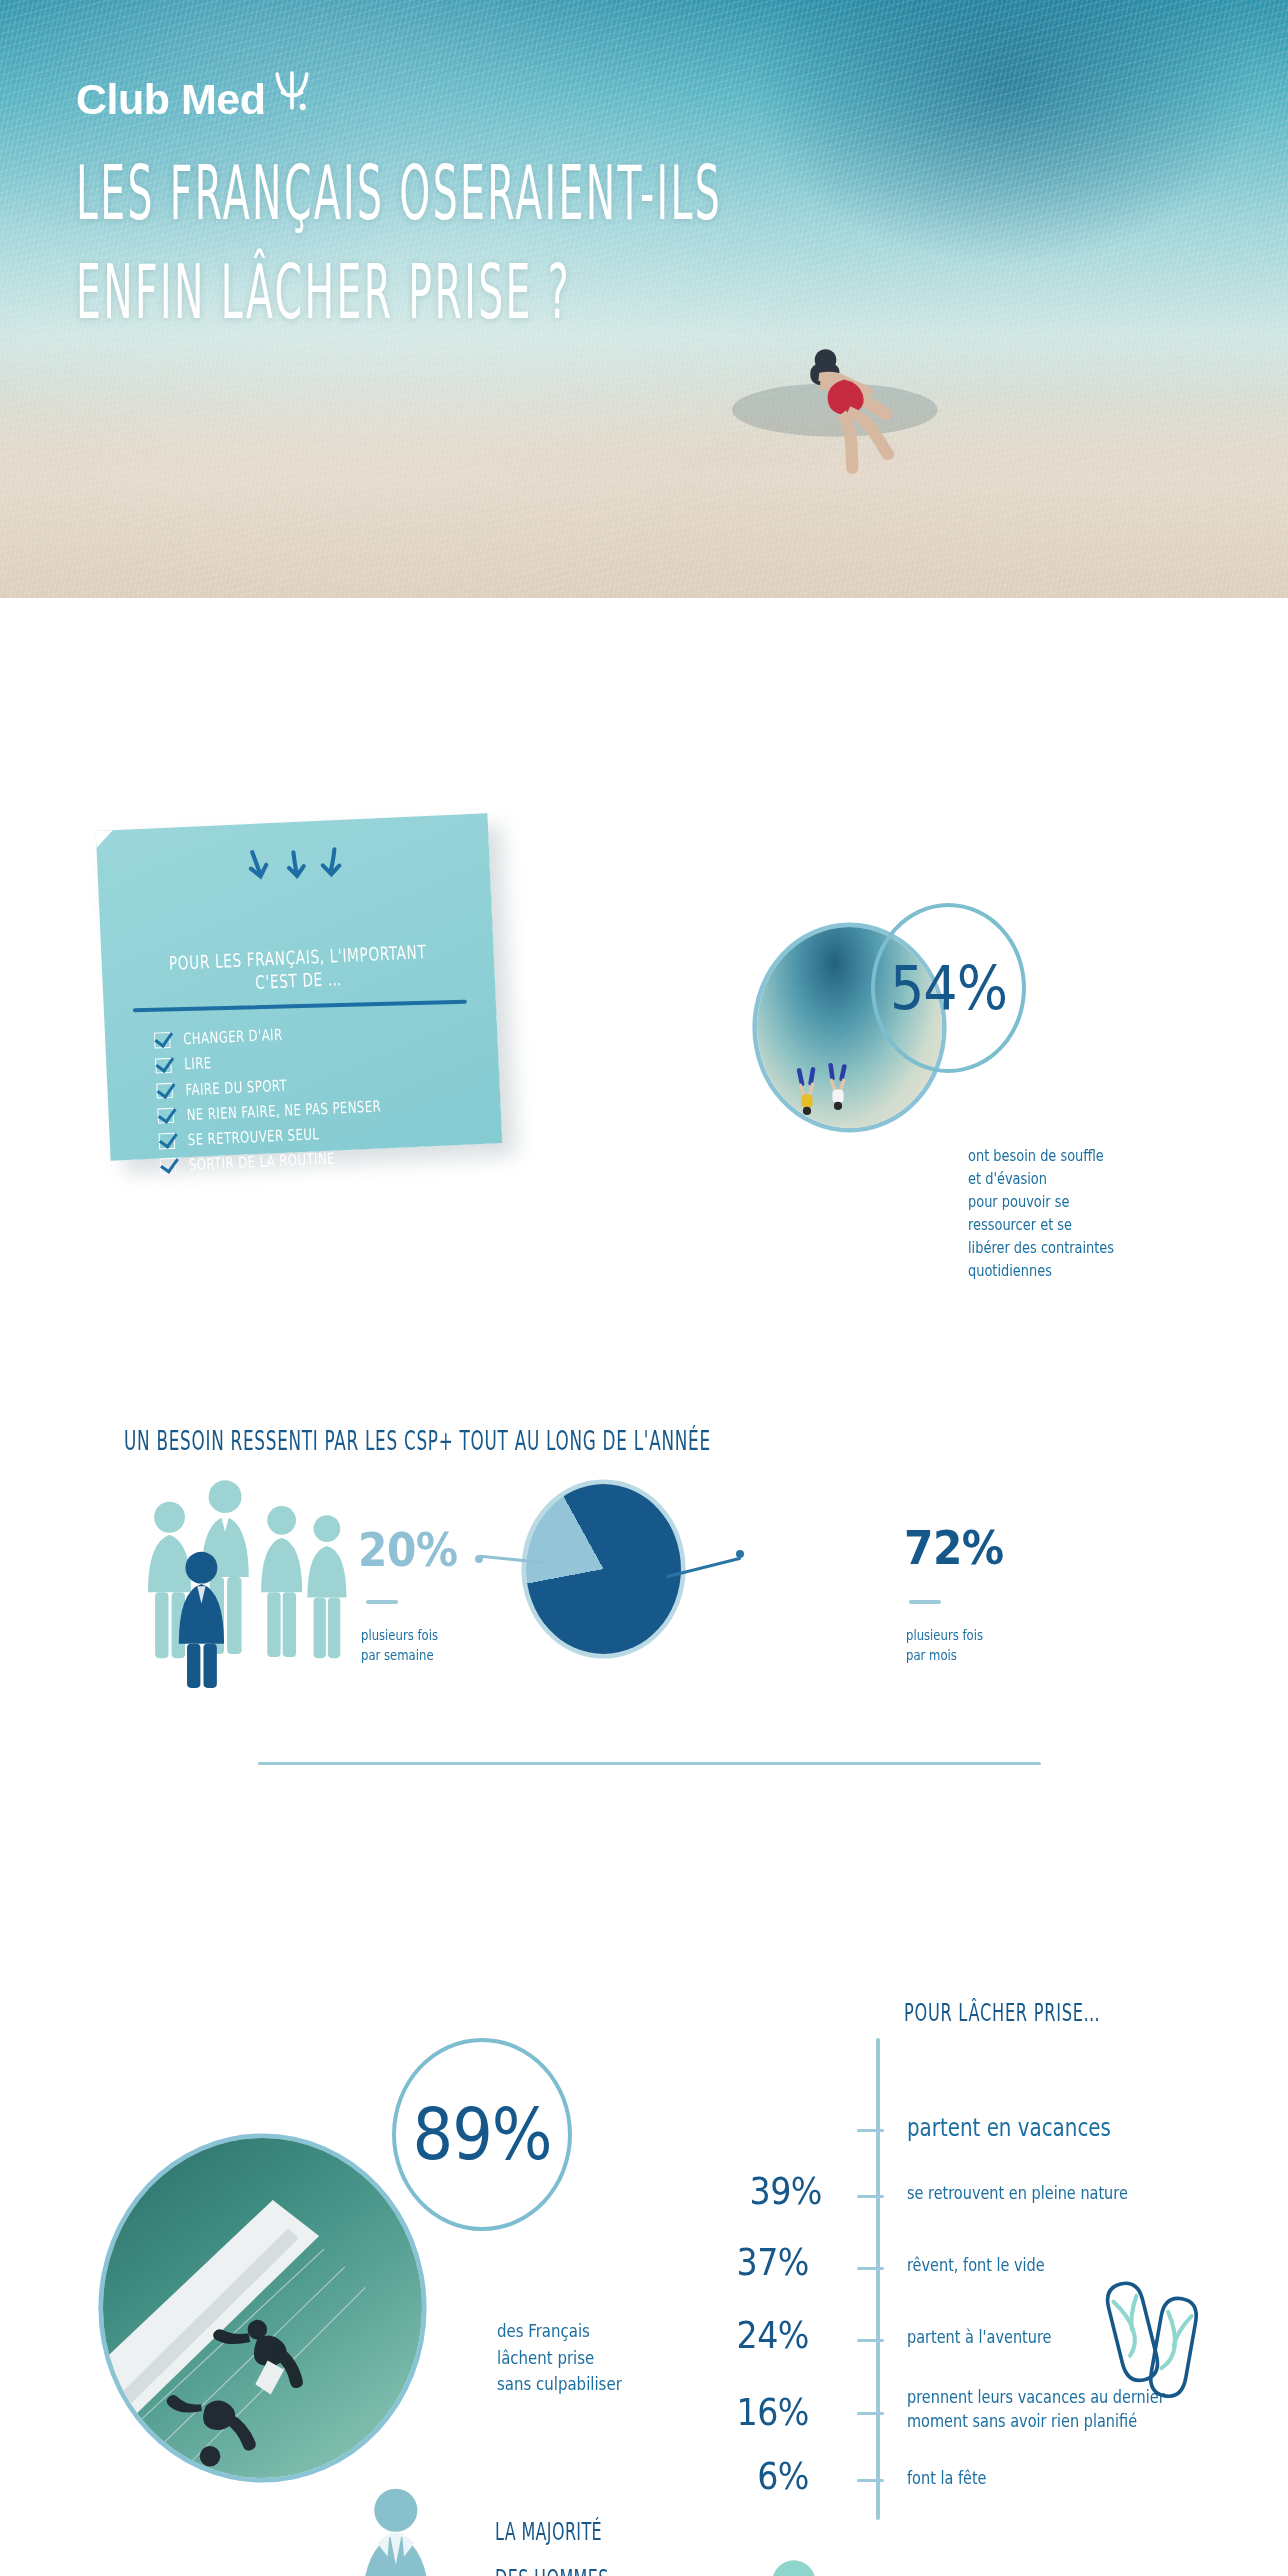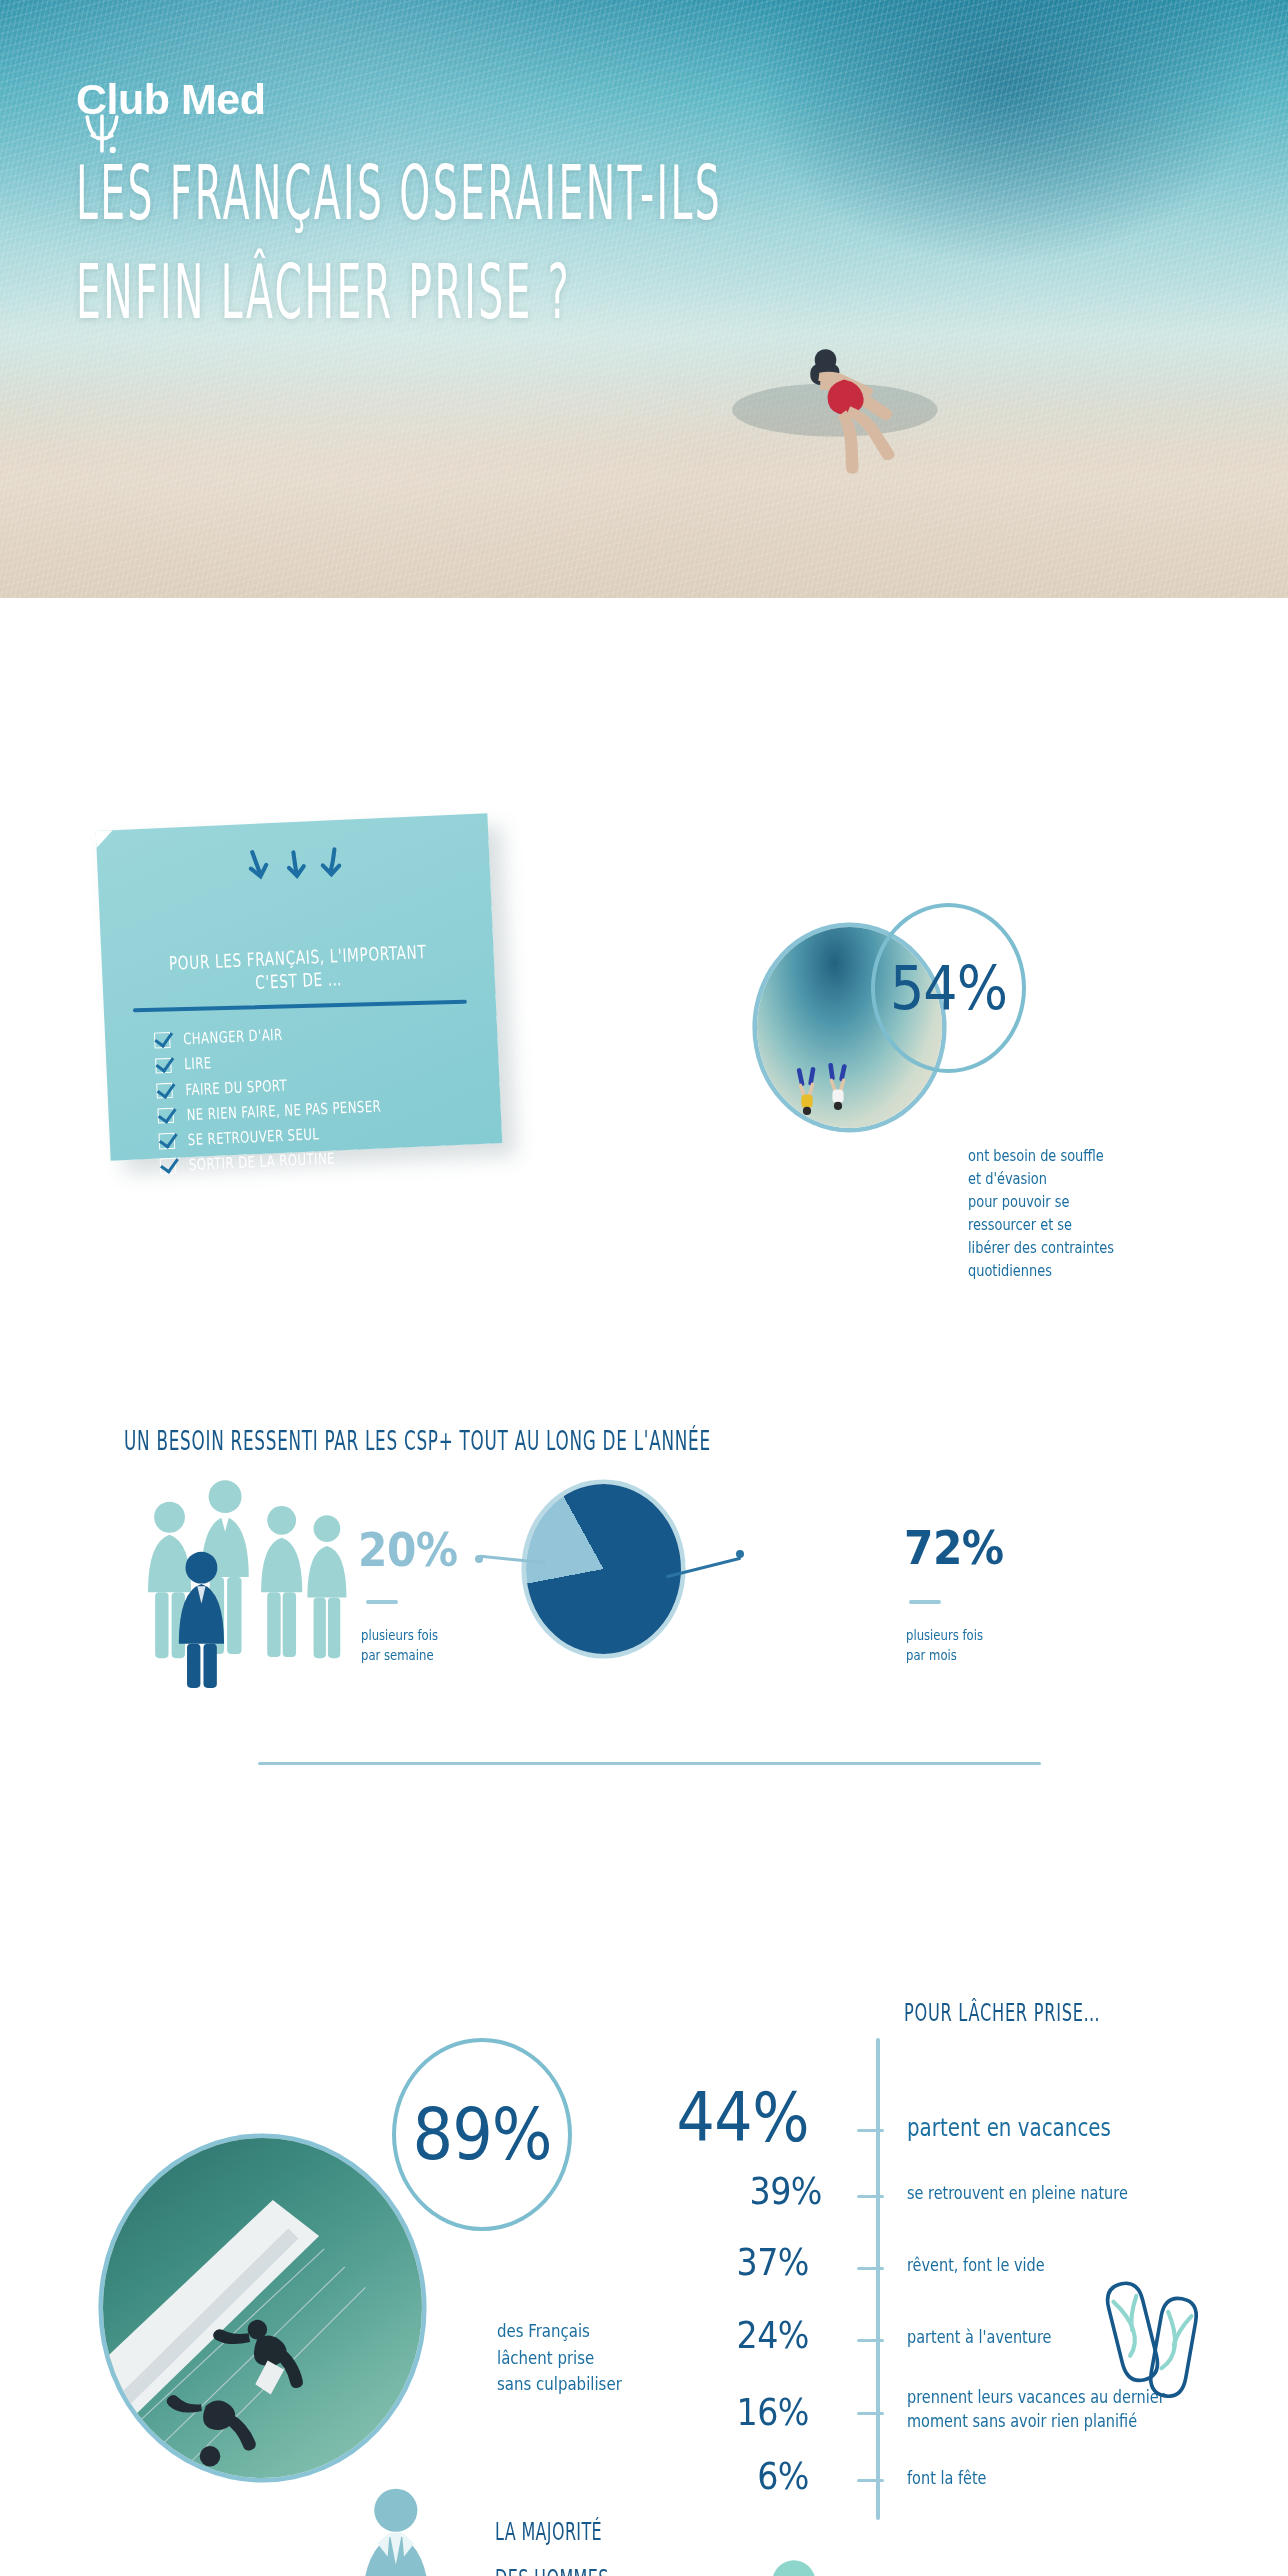--- a/index.html
+++ b/index.html
@@ -27,21 +27,21 @@
     background:
       repeating-linear-gradient(102deg, rgba(255,255,255,.10) 0 1.5px, rgba(255,255,255,0) 1.5px 4.6px),
       repeating-linear-gradient(-14deg, rgba(255,255,255,.07) 0 2.1px, rgba(255,255,255,0) 2.1px 6.7px),
       radial-gradient(circle at 30% 30%, rgba(255,255,255,.18), rgba(255,255,255,0) 45%);
     mix-blend-mode: screen; pointer-events:none;
   }
   .hero-wash{
     position:absolute; left:0; right:0; bottom:0; height:216px;
     background: linear-gradient(180deg, rgba(255,255,255,0) 0%, rgba(233,224,210,.55) 45%, rgba(222,208,190,.85) 100%);
   }
-  .logo { position:absolute; left:76px; top:78px; z-index:6; display:flex; align-items:flex-start;flex-direction:column; }
+  .logo { position:absolute; left:76px; top:78px; z-index:6; display:flex; align-items:flex-start; }
   .logo-text { font-size:43px; font-weight:bold; color:#fff; letter-spacing:-0.5px; line-height:1; }
   .trident { margin-left:6.2px; margin-top:-8.2px; }
   .hero-title {
     position:absolute; left:76px; top:150px; z-index:6;
     font-family:"Liberation Sans Narrow","DejaVu Sans Condensed","Liberation Sans",sans-serif;
     color:#ffffff; font-size:56px; line-height:1.18; letter-spacing:3.1px;
     text-transform:uppercase; font-weight:300; font-stretch:condensed;
     transform: scaleX(0.78) scaleY(1.32); transform-origin: left top;
     text-shadow: 0 1px 6.2px rgba(40,70,80,.18);
   }
@@ -396,21 +396,20 @@
     <div>sans culpabiliser</div>
   </div>
 
   <div style="position:absolute; left:904px; top:1999px;">
     <div class="cond h-sm c-deep" style="font-size:25px;">Pour lâcher prise…</div>
   </div>
 
   <div class="axis" style="left:876px; top:2038px; height:482px;"></div>
 
   <div class="tick" style="left:857px; top:2129px;"></div>
-  <div class="li-pct" style="left:603px; top:2079px; width:206px; font-size:67px;">44%</div>
   <div class="li-txt" style="left:907px; top:2112px; font-size:24px;">partent en vacances</div>
 
   <div class="tick" style="left:857px; top:2195px;"></div>
   <div class="li-pct" style="left:616px; top:2170px; width:206px; font-size:37px;">39%</div>
   <div class="li-txt" style="left:907px; top:2182px; font-size:17.5px;">se retrouvent en pleine nature</div>
 
   <div class="tick" style="left:857px; top:2267px;"></div>
   <div class="li-pct" style="left:603px; top:2241px; width:206px; font-size:37px;">37%</div>
   <div class="li-txt" style="left:907px; top:2254px; font-size:17.5px;">rêvent, font le vide</div>
 

